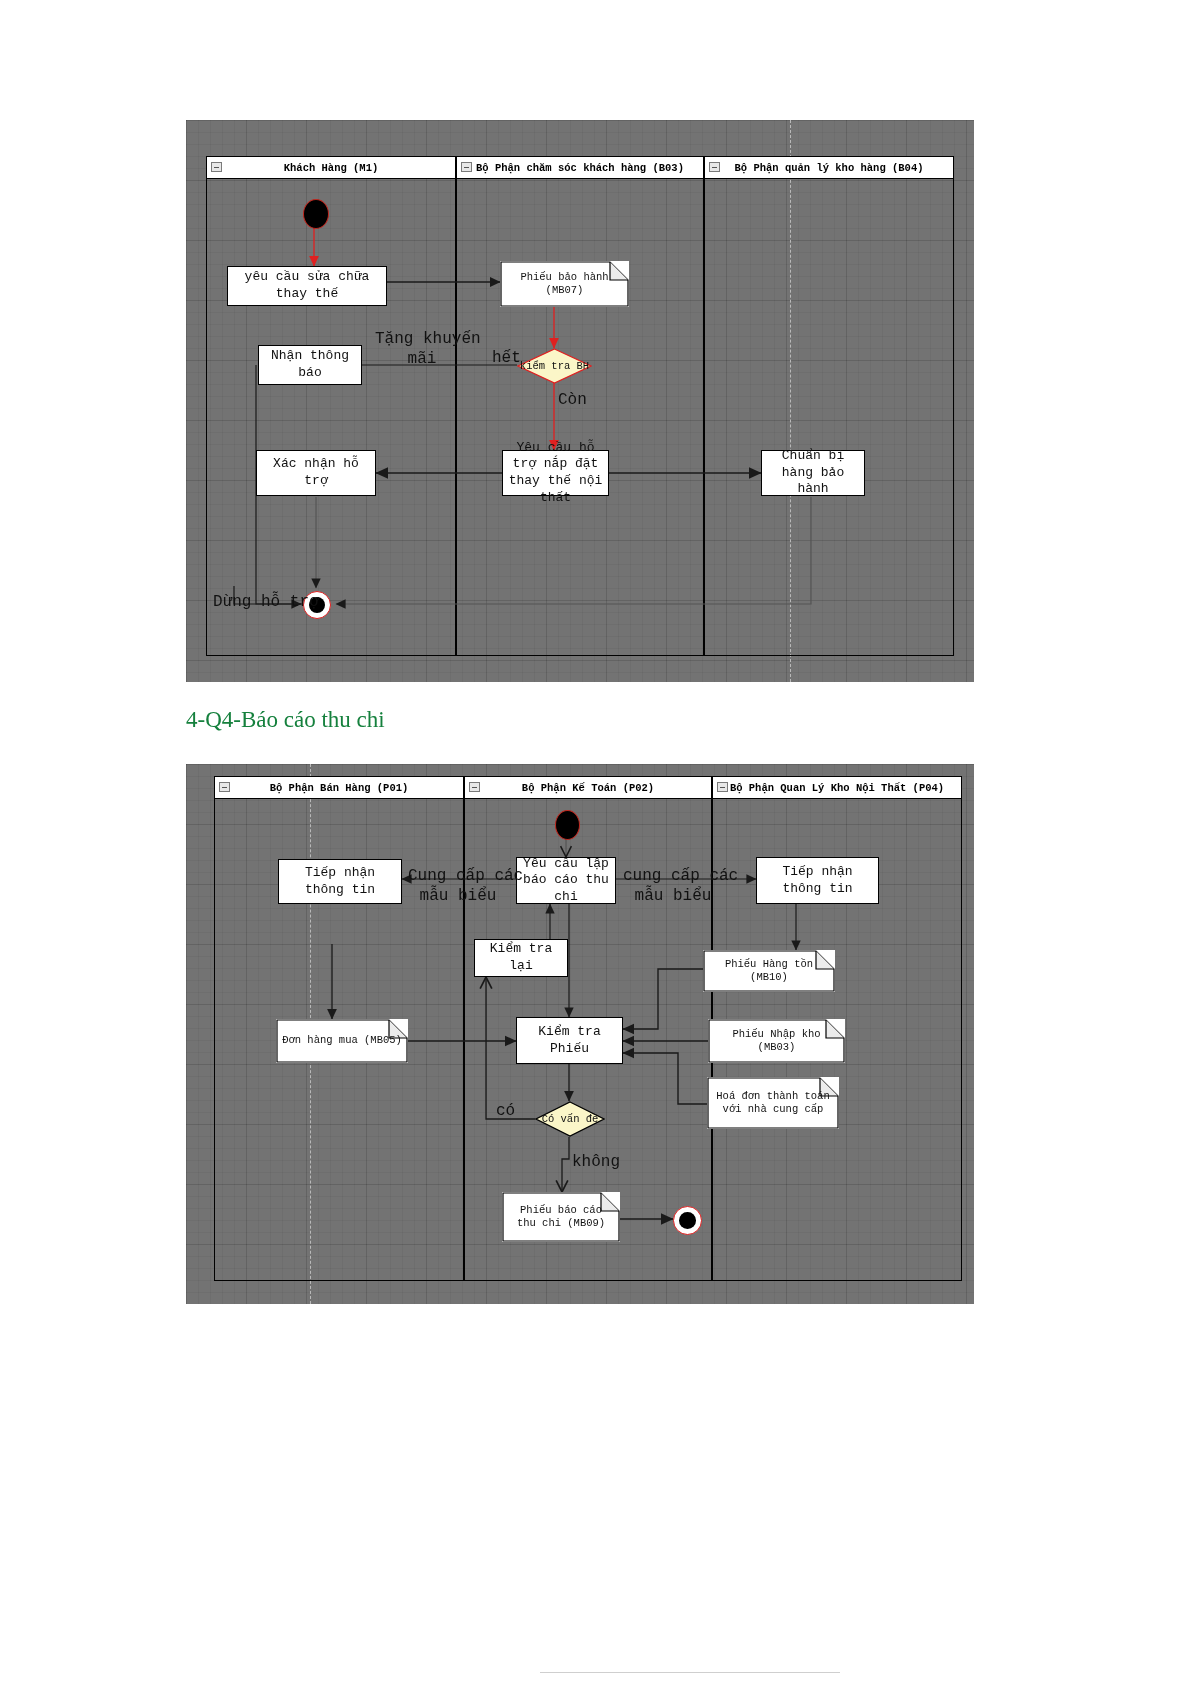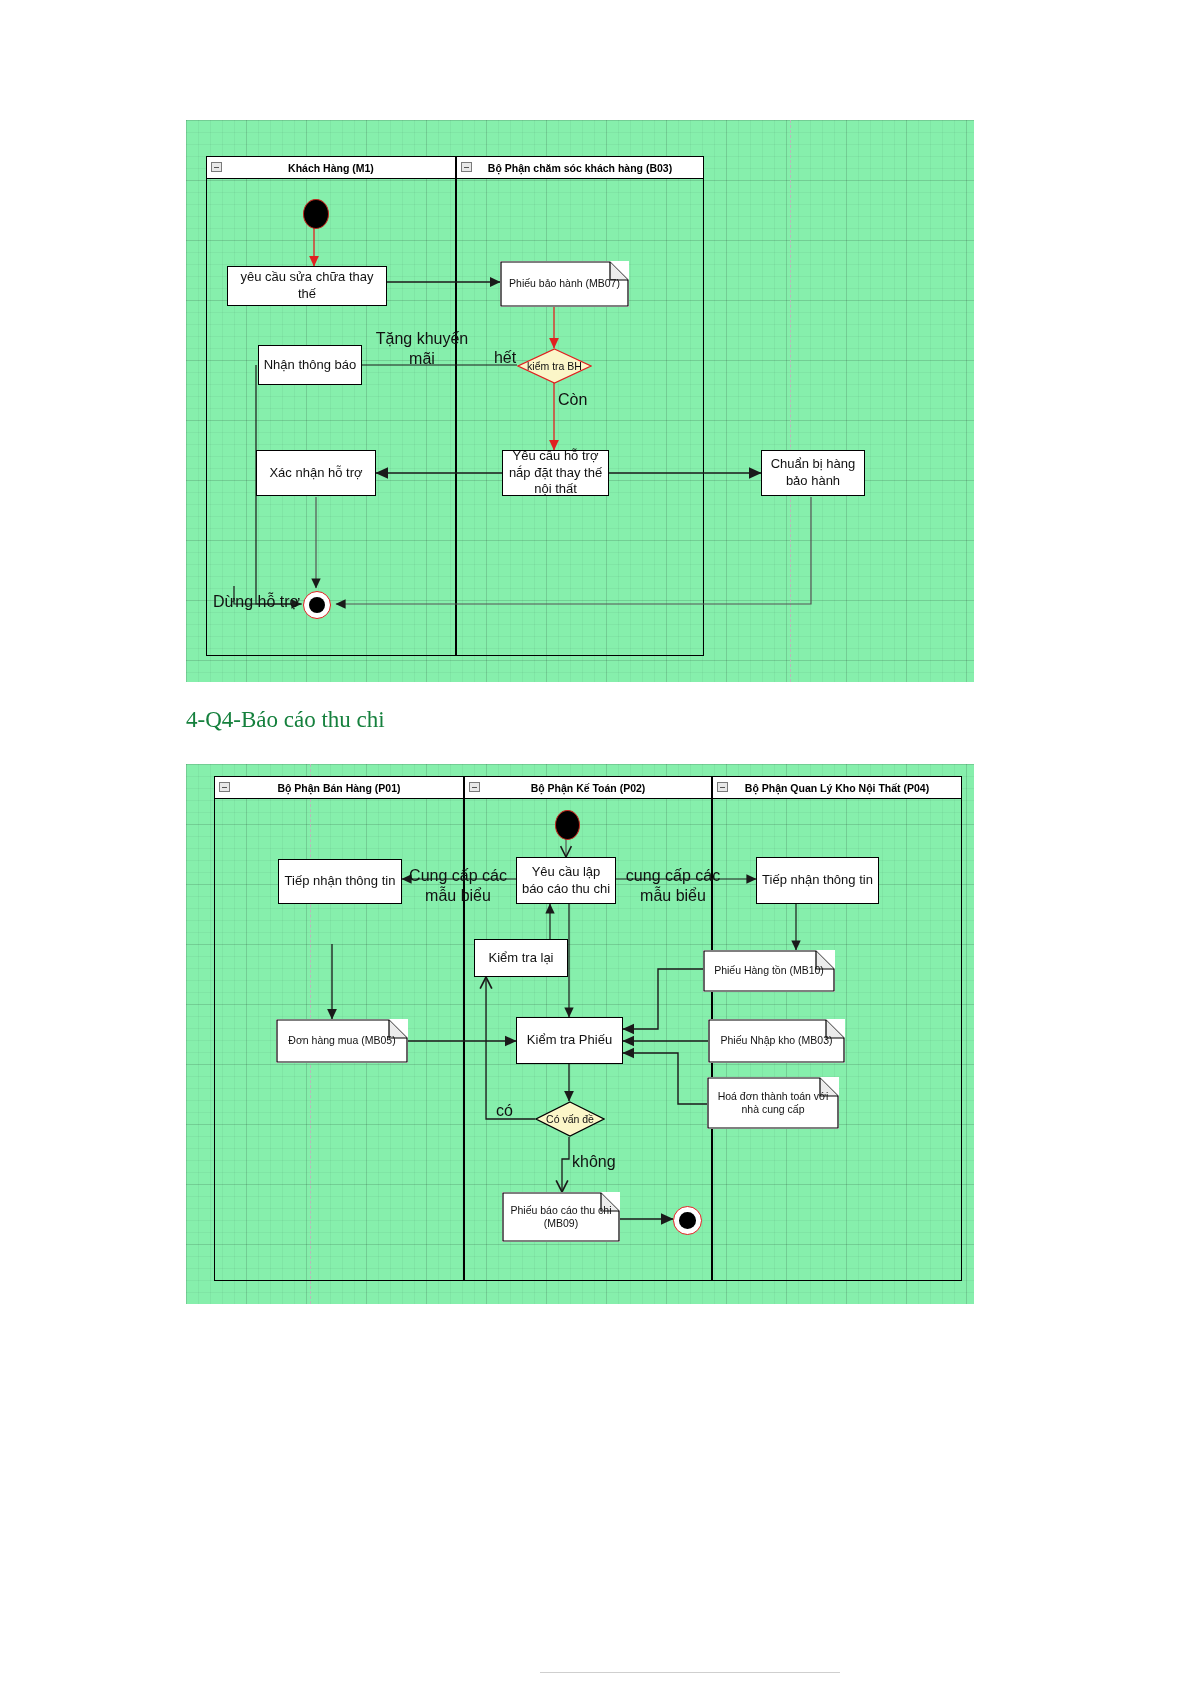--- a/index.html
+++ b/index.html
@@ -4,21 +4,21 @@
 <style>
   html,body{margin:0;padding:0;background:#ffffff;}
   body{
     width:1191px;height:1685px;position:relative;
     font-family:"Liberation Sans", sans-serif;
     -webkit-font-smoothing:antialiased;
   }
   .page{position:absolute;left:0;top:0;width:1191px;height:1685px;overflow:hidden;background:#fff;}
 
   
-  .diagram{position:absolute;background:#86efac;}
+  .diagram{position:absolute;background:#737373;font-family:Liberation Mono, monospace;}
   .grid{
     position:absolute;left:0;top:0;right:0;bottom:0;
     background-image:
       linear-gradient(to right, rgba(0,0,0,0.10) 1px, transparent 1px),
       linear-gradient(to bottom, rgba(0,0,0,0.10) 1px, transparent 1px),
       linear-gradient(to right, rgba(0,0,0,0.045) 1px, transparent 1px),
       linear-gradient(to bottom, rgba(0,0,0,0.045) 1px, transparent 1px);
     background-size:60px 60px,60px 60px,12px 12px,12px 12px;
     background-position:0 0,0 0,0 0,0 0;
   }
@@ -97,20 +97,26 @@
         <span class="lane-collapse"></span>
         <span>Khách Hàng (M1)</span>
       </div>
     </div>
     <div class="lane" style="left:270px;width:248px;top:36px;height:500px;">
       <div class="lane-head">
         <span class="lane-collapse"></span>
         <span>Bộ Phận chăm sóc khách hàng (B03)</span>
       </div>
     </div>
+    <div class="lane" style="left:518px;width:250px;top:36px;height:500px;">
+      <div class="lane-head">
+        <span class="lane-collapse"></span>
+        <span>Bộ Phận quản lý kho hàng (B04)</span>
+      </div>
+    </div>
 
     <div class="conn" style="left:0;top:0;width:788px;height:562px;">
       <svg width="788" height="562">
         <defs>
           <marker id="arrK" markerWidth="9" markerHeight="9" refX="8" refY="4.5" orient="auto">
             <path d="M0,0.6 L8.4,4.5 L0,8.4 z" fill="#1a1a1a"></path>
           </marker>
           <marker id="arrR" markerWidth="9" markerHeight="9" refX="8" refY="4.5" orient="auto">
             <path d="M0,0.6 L8.4,4.5 L0,8.4 z" fill="#e02020"></path>
           </marker>

